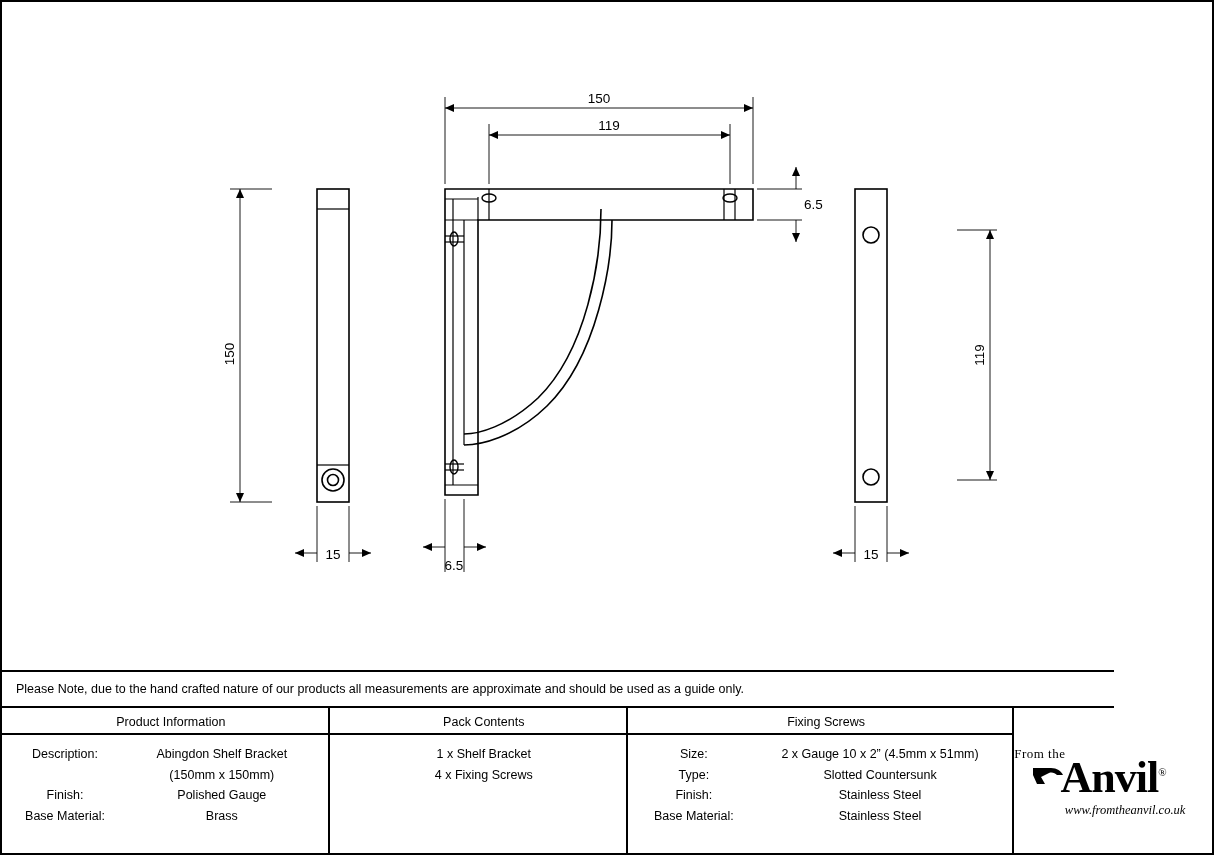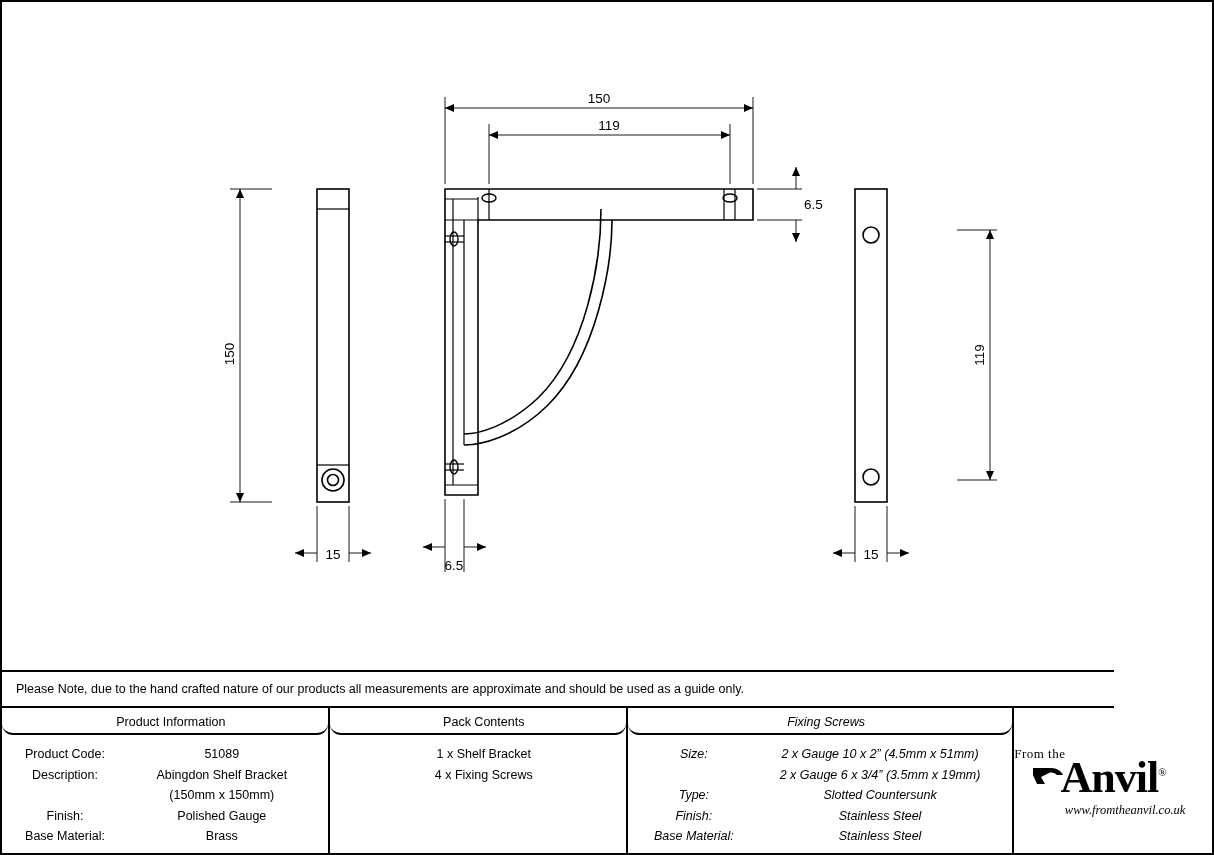--- a/index.html
+++ b/index.html
@@ -56,29 +56,28 @@
     height: 147px;
     display: flex;
   }
   .col {
     box-sizing: border-box;
     border-right: 2px solid #000;
     position: relative;
   }
   .col-prod { width: 346px; }
   .col-pack { width: 315px; }
-  .col-screw { width: 408px; font-style: italic; }
+  .col-screw { width: 408px; }
   .col-logo { width: 209px; border-right: none; }
   .col-head {
     font-size: 12.5px;
     padding: 7px 0 7px 12px;
     border-bottom: 2px solid #000;
     height: 27px;
     box-sizing: border-box;
-    border-radius: 11px;
   }
   .col-body {
     padding: 9px 0 0 12px;
     font-size: 12.5px;
   }
   .kv {
     display: flex;
     line-height: 20.5px;
   }
   .kv .k { width: 102px; flex: 0 0 102px; }
@@ -238,24 +237,20 @@
   <div class="note-bar">
     <div class="note-text">Please Note, due to the hand crafted nature of our products all measurements are approximate and should be used as a guide only.</div>
   </div>
 
   <div class="info-tables">
 
     <div class="col col-prod">
       <div class="col-head">Product Information</div>
       <div class="col-body">
         <div class="kv">
-          <div class="k">Product Code:</div>
-          <div class="v">51089</div>
-        </div>
-        <div class="kv">
           <div class="k">Description:</div>
           <div class="v">Abingdon Shelf Bracket</div>
         </div>
         <div class="kv">
           <div class="k"></div>
           <div class="v">(150mm x 150mm)</div>
         </div>
         <div class="kv">
           <div class="k">Finish:</div>
           <div class="v">Polished Gauge</div>
@@ -277,21 +272,20 @@
 
     <div class="col col-screw">
       <div class="col-head">Fixing Screws</div>
       <div class="col-body">
         <div class="kv">
           <div class="k">Size:</div>
           <div class="v">2 x Gauge 10 x 2” (4.5mm x 51mm)</div>
         </div>
         <div class="kv">
           <div class="k"></div>
-          <div class="v">2 x Gauge 6 x 3/4” (3.5mm x 19mm)</div>
         </div>
         <div class="kv">
           <div class="k">Type:</div>
           <div class="v">Slotted Countersunk</div>
         </div>
         <div class="kv">
           <div class="k">Finish:</div>
           <div class="v">Stainless Steel</div>
         </div>
         <div class="kv">

